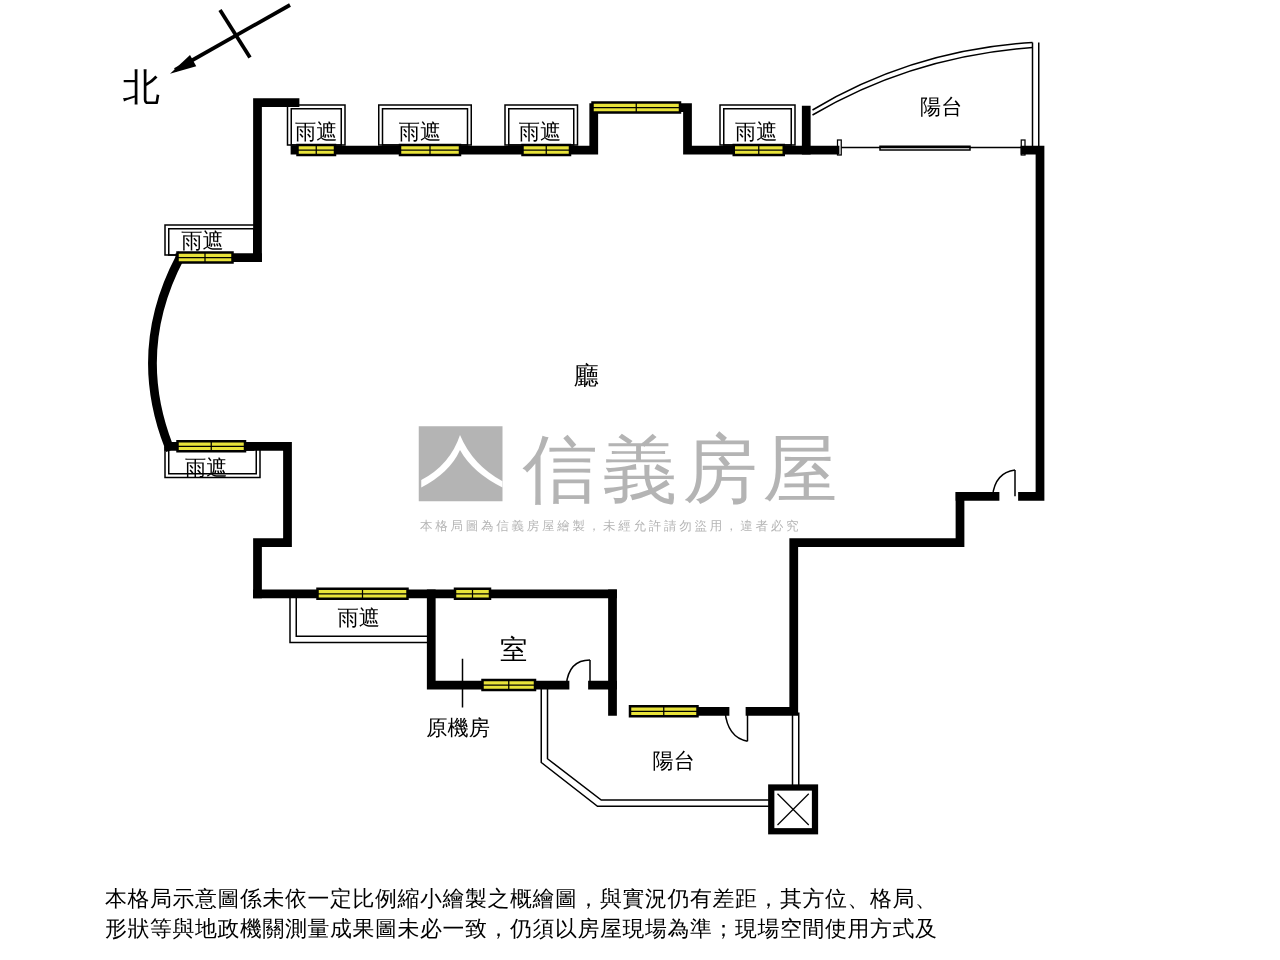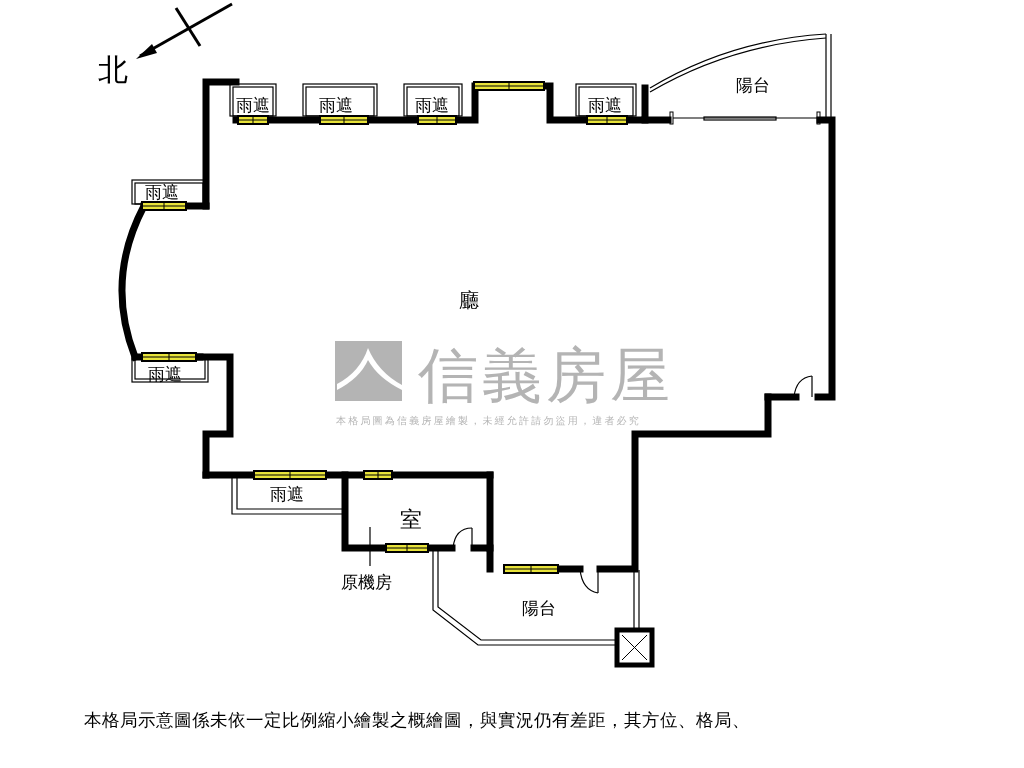--- a/index.html
+++ b/index.html
@@ -183,13 +183,14 @@
     <text class="lbl" x="736" y="91" font-size="17">陽台</text>
     <text class="lbl" x="459" y="307" font-size="20">廳</text>
     <text class="lbl" x="400" y="527" font-size="22">室</text>
     <text class="lbl" x="341" y="588" font-size="17">原機房</text>
     <text class="lbl" x="522" y="614" font-size="17">陽台</text>
   </g>
 </svg>
 
 <div class="note">
   <div>本格局示意圖係未依一定比例縮小繪製之概繪圖，與實況仍有差距，其方位、格局、</div>
+  <div>形狀等與地政機關測量成果圖未必一致，仍須以房屋現場為準；現場空間使用方式及</div>
 </div>
 
 </body></html>

